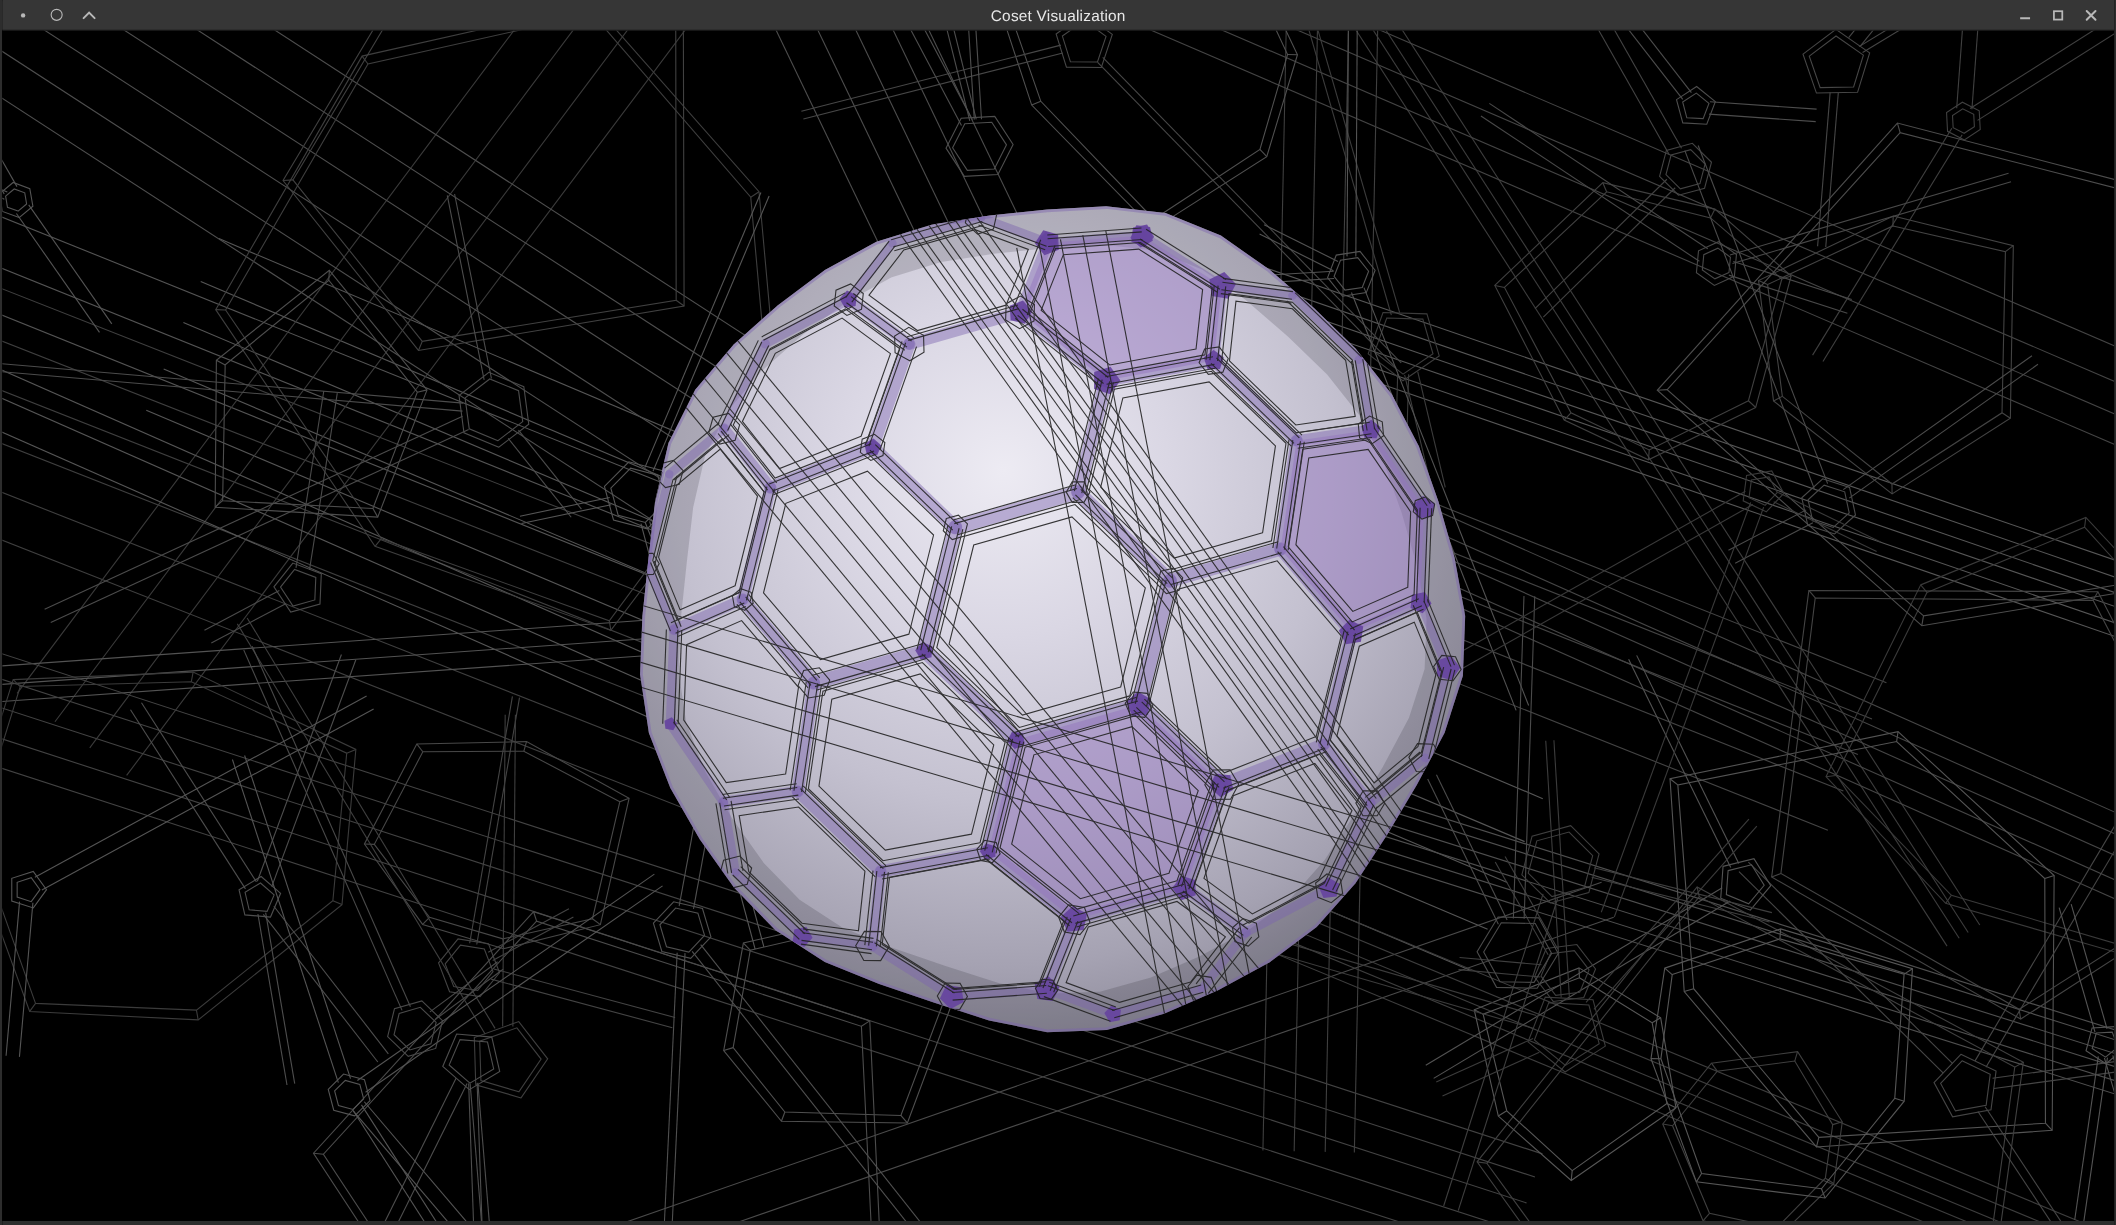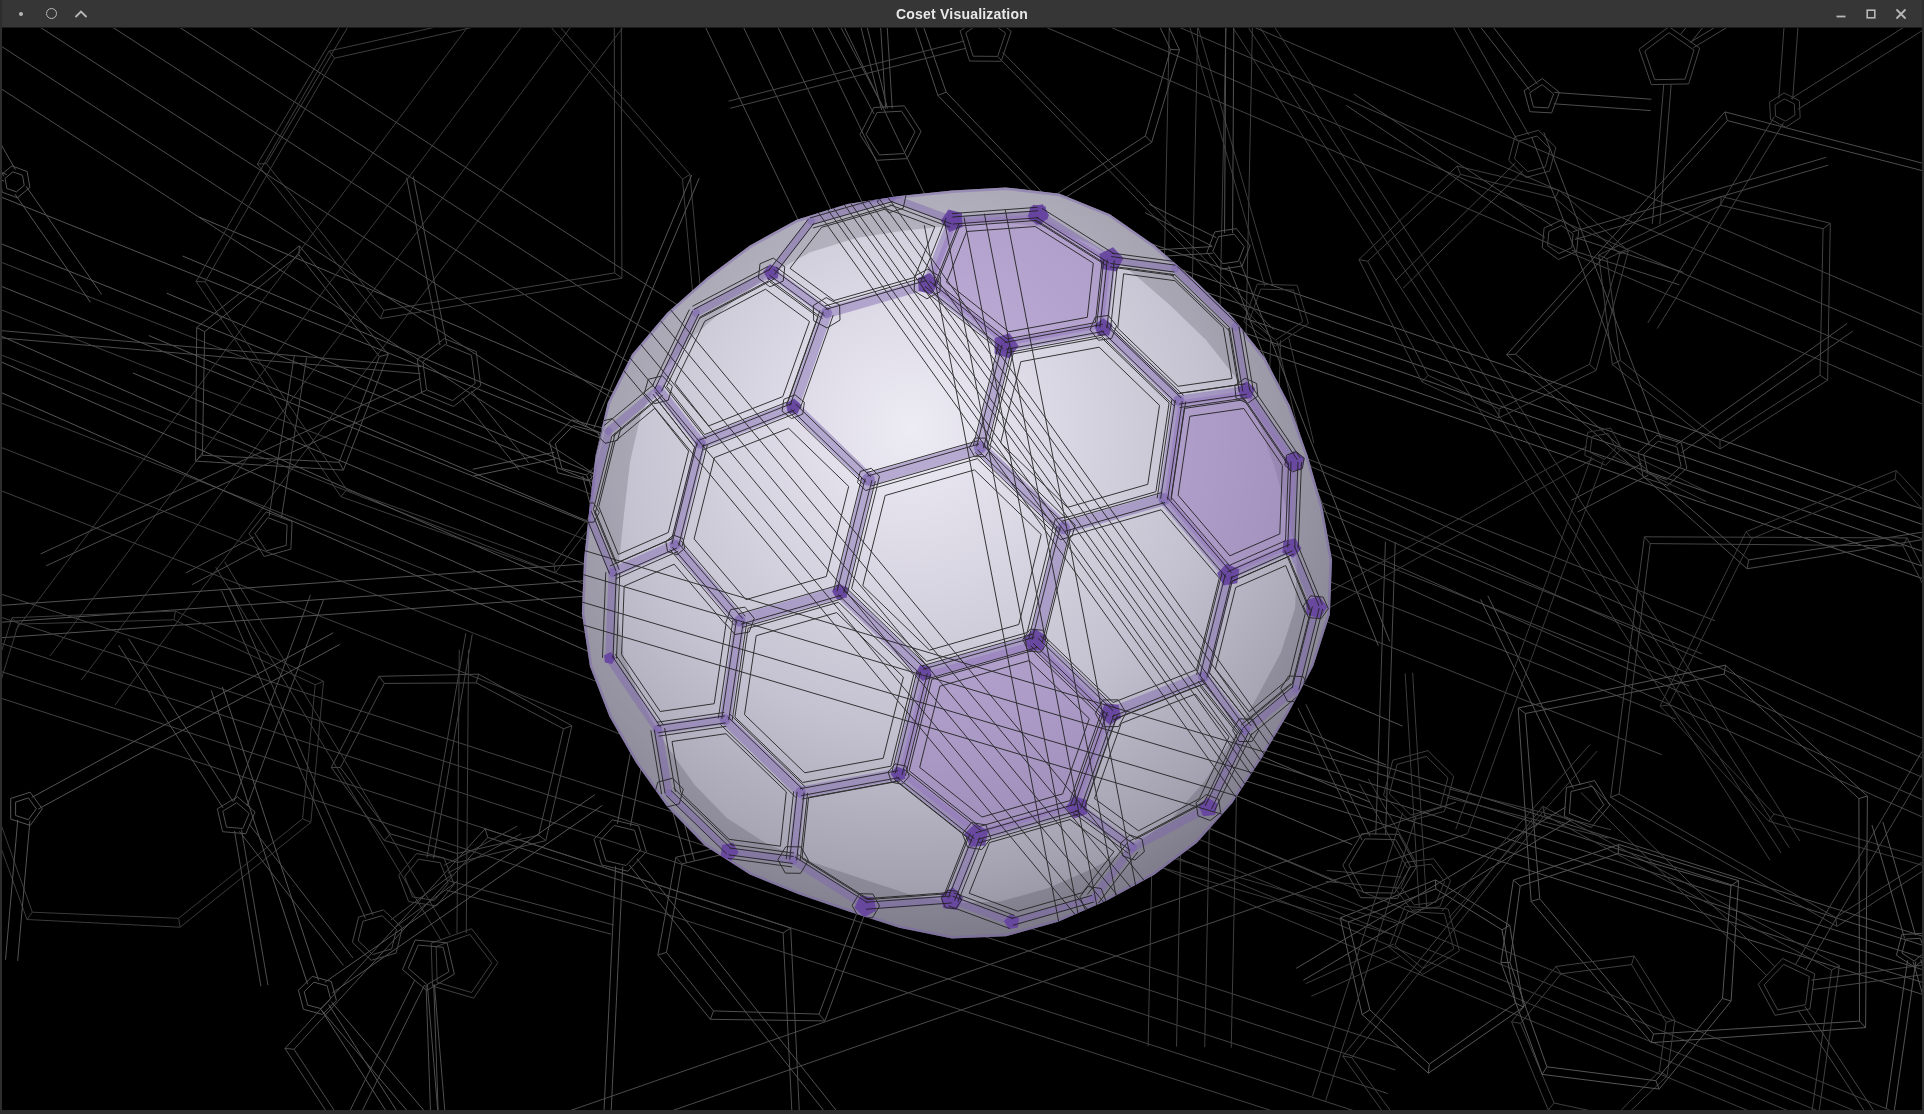--- a/index.html
+++ b/index.html
@@ -20,21 +20,21 @@
   .tb-left{position:absolute;left:4px;top:0;height:27px;display:flex;align-items:center;}
   .tb-right{position:absolute;right:6px;top:0;height:27px;display:flex;align-items:center;}
   .tb-btn{
     width:30px;height:27px;display:flex;align-items:center;justify-content:center;
     color:var(--tb-icon,#b8b8b8);cursor:pointer;
   }
   .glyph-dot{width:4px;height:4px;border-radius:50%;background:currentColor;}
   .glyph-circle{width:11px;height:11px;border:1.6px solid currentColor;border-radius:50%;box-sizing:border-box;}
   .title{
     flex:1;text-align:center;
-    color:var(--tb-fg,#e8e8e8);font-size:14px;font-weight:bold;letter-spacing:.2px;
+    color:var(--tb-fg,#e8e8e8);font-size:14px;font-weight:normal;letter-spacing:.2px;
     pointer-events:none;
   }
   .viewport{
     position:absolute;top:27px;left:0;right:0;bottom:4px;background:#000;cursor:crosshair;
   }
   .viewport svg{display:block;width:100%;height:100%;}
   .bottom-border{position:absolute;left:0;right:0;bottom:0;height:4px;background:var(--win-border,#2d2d2d);}
 </style>
 </head>
 <body>

